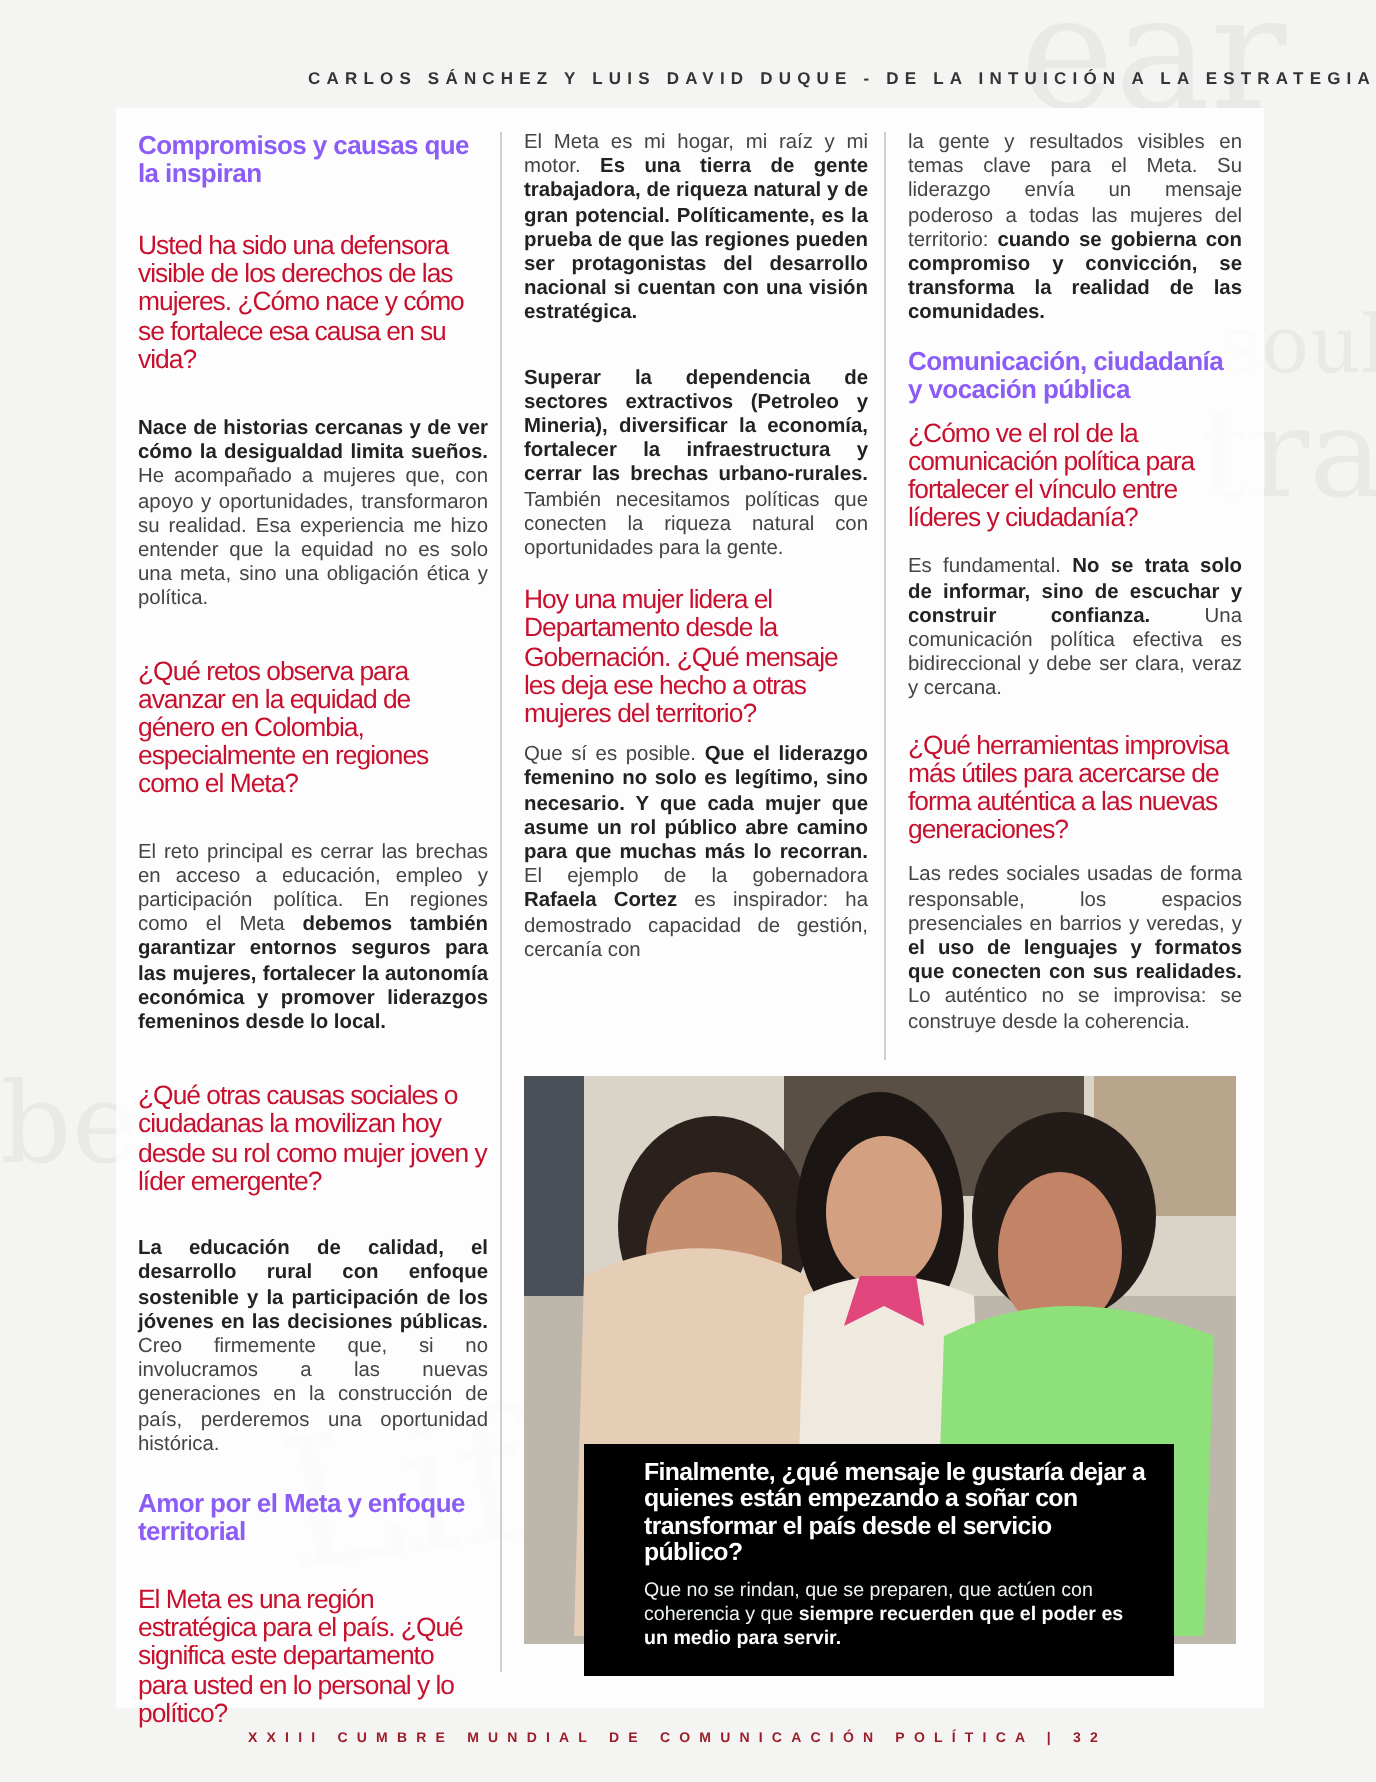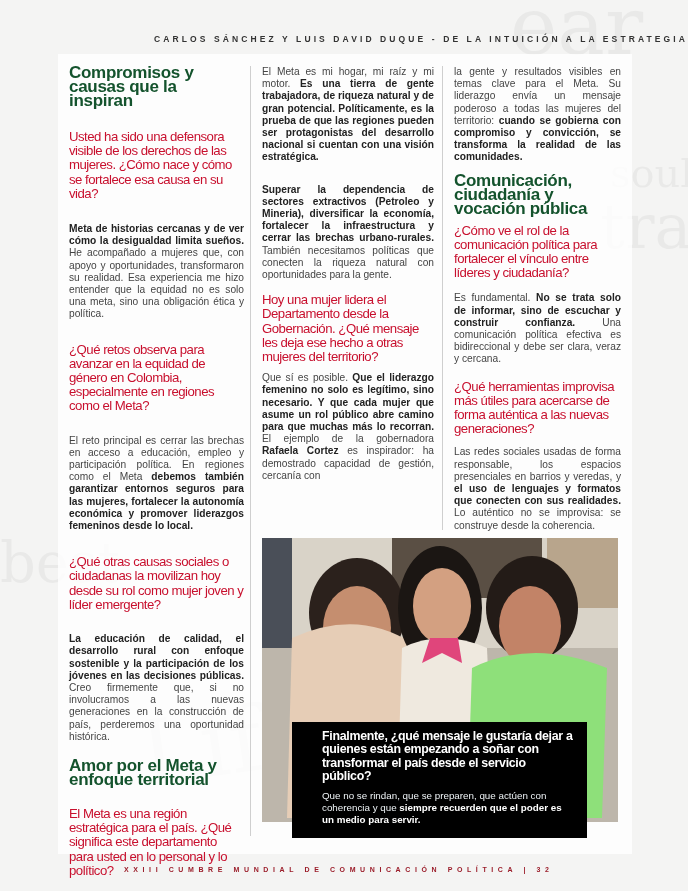--- a/index.html
+++ b/index.html
@@ -25,21 +25,21 @@
   .running-foot {
     position:absolute; top:866px; left:124px;
     font-size:7px; letter-spacing:4.6px; color:#9b1d2a; font-weight:bold;
   }
   .col { position:absolute; font-size:10.2px; line-height:12.2px; text-align:justify; }
   .col1 { left:69px; top:66px; width:175px; }
   .col2 { left:262px; top:66px; width:172px; }
   .col3 { left:454px; top:66px; width:167px; }
   .divider { position:absolute; width:1px; background:#cfcfcf; }
   .section {
-    color:#14532d; font-weight:bold; font-size:17px; line-height:14px;
+    color:#8b5cf6; font-weight:bold; font-size:13px; line-height:14px;
     letter-spacing:-0.3px; margin:0; text-align:left;
   }
   .q {
     color:#c8102e; font-size:13.2px; line-height:14.2px; letter-spacing:-0.5px;
     margin:0; text-align:left; font-weight:normal;
   }
   .a { margin:0; color:#444; }
   .a b { color:#222; }
   .photo {
     position:absolute; left:262px; top:538px; width:356px; height:284px; overflow:hidden;
@@ -69,21 +69,21 @@
 <div class="running-head">CARLOS SÁNCHEZ Y LUIS DAVID DUQUE - DE LA INTUICIÓN A LA ESTRATEGIA</div>
 
 <div class="divider" style="left:250px;top:66px;height:770px;"></div>
 <div class="divider" style="left:442px;top:66px;height:464px;"></div>
 
 <div class="col col1">
   <h2 class="section">Compromisos y causas que la inspiran</h2>
   <div style="height:22px"></div>
   <h3 class="q">Usted ha sido una defensora visible de los derechos de las mujeres. ¿Cómo nace y cómo se fortalece esa causa en su vida?</h3>
   <div style="height:22px"></div>
-  <p class="a"><b>Meta de historias cercanas y de ver cómo la desigualdad limita sueños.</b><span> He acompañado a mujeres que, con apoyo y oportunidades, transformaron su realidad. Esa experiencia me hizo entender que la equidad no es solo una meta, sino una obligación ética y política.</span></p>
+  <p class="a"><b>Nace de historias cercanas y de ver cómo la desigualdad limita sueños.</b><span> He acompañado a mujeres que, con apoyo y oportunidades, transformaron su realidad. Esa experiencia me hizo entender que la equidad no es solo una meta, sino una obligación ética y política.</span></p>
   <div style="height:22px"></div>
   <h3 class="q">¿Qué retos observa para avanzar en la equidad de género en Colombia, especialmente en regiones como el Meta?</h3>
   <div style="height:21px"></div>
   <p class="a"><span>El reto principal es cerrar las brechas en acceso a educación, empleo y participación política. En regiones como el Meta </span><b>debemos también garantizar entornos seguros para las mujeres, fortalecer la autonomía económica y promover liderazgos femeninos desde lo local.</b></p>
   <div style="height:23px"></div>
   <h3 class="q">¿Qué otras causas sociales o ciudadanas la movilizan hoy desde su rol como mujer joven y líder emergente?</h3>
   <div style="height:21px"></div>
   <p class="a"><b>La educación de calidad, el desarrollo rural con enfoque sostenible y la participación de los jóvenes en las decisiones públicas.</b><span> Creo firmemente que, si no involucramos a las nuevas generaciones en la construcción de país, perderemos una oportunidad histórica.</span></p>
   <div style="height:16px"></div>
   <h2 class="section">Amor por el Meta y enfoque territorial</h2>

